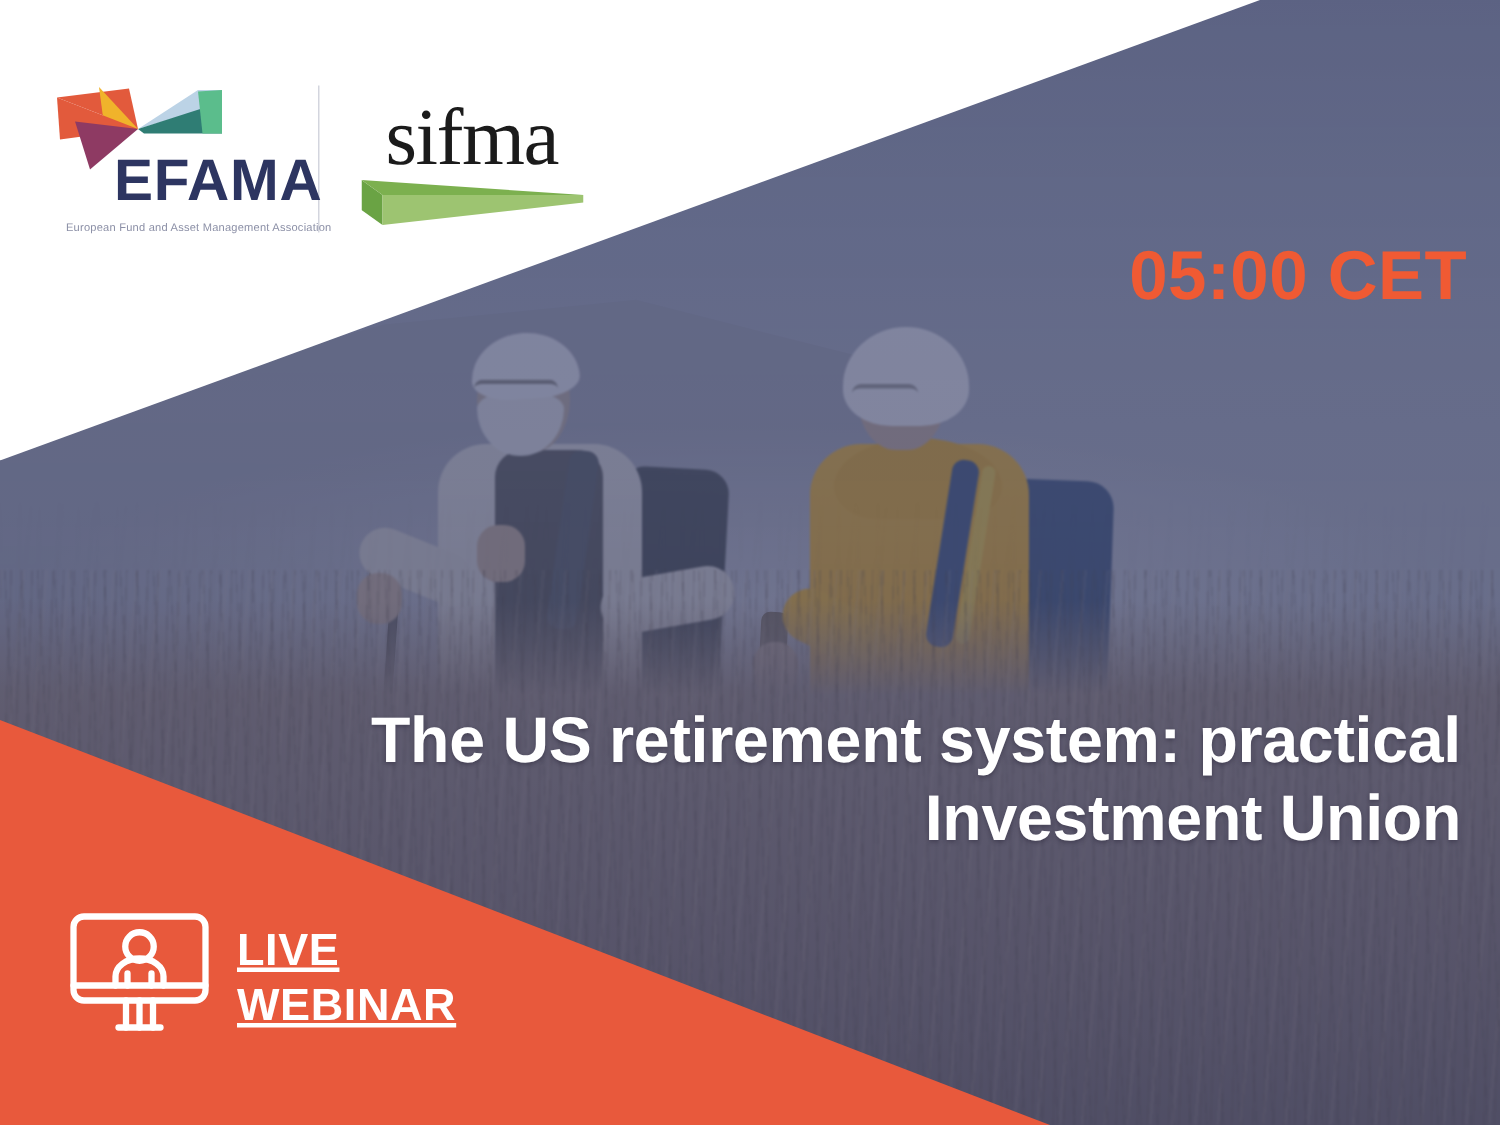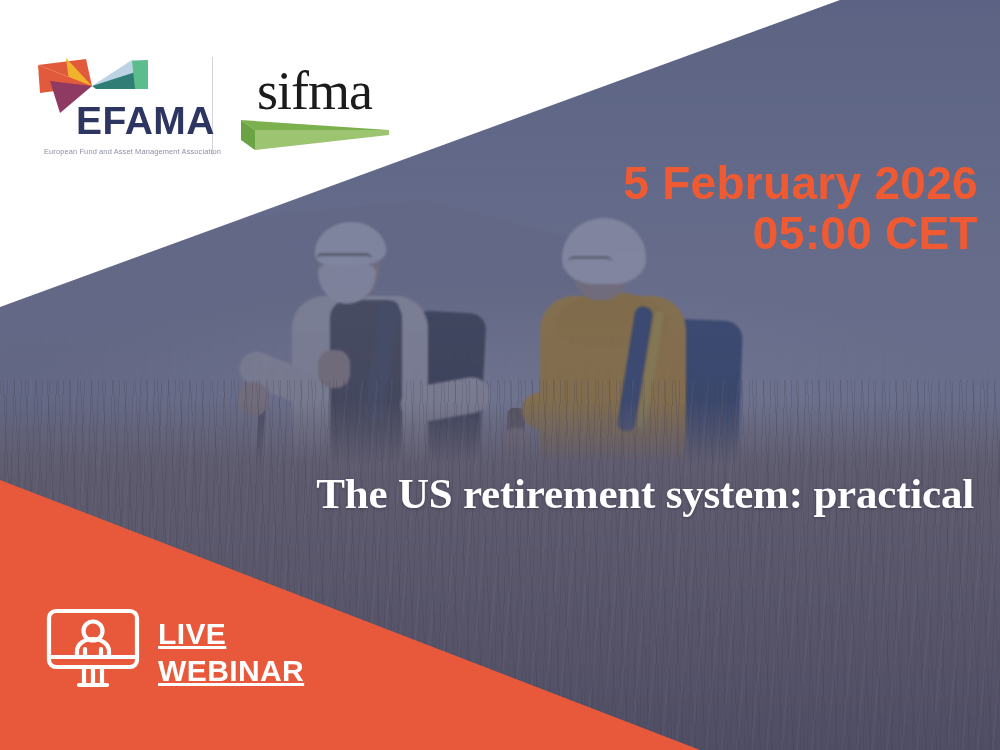--- a/index.html
+++ b/index.html
@@ -172,21 +172,21 @@
     position:absolute; right:22px; top:158px;
     text-align:right; color:#f05a33;
     font-size:46px; font-weight:bold; line-height:1.09;
     letter-spacing:.3px;
   }
 
   
   .title {
     position:absolute; right:26px; top:468px; width:820px;
     text-align:right; color:#ffffff;
-    font-family:Liberation Serif, serif;
+    font-family:Liberation Sans, sans-serif;
     font-size:43px; font-weight:bold; line-height:1.21;
     letter-spacing:-.2px;
     text-shadow:0 1px 3px rgba(40,35,55,.45);
   }
 
   
   .live { position:absolute; left:46px; top:607px; display:flex; align-items:center; }
   .live-icon { width:98px; height:92px; flex:0 0 auto; }
   .live-text {
     margin-left:14px; color:#ffffff; font-weight:bold;
@@ -286,26 +286,26 @@
           <polygon points="0,4 14,14 14,34 0,24" fill="#6aa344"></polygon>
           <polygon points="14,14 148,14 148,19 14,34" fill="#9dc471"></polygon>
           <polygon points="0,4 148,14 14,14" fill="#7cb04f"></polygon>
         </svg>
       </div>
     </div>
 
   </div>
 
   <div class="datetime">
-    <div>5 February 2026</div>
     <div>05:00 CET</div>
   </div>
 
   <div class="title">
     <div>The US retirement system: practical</div>
+    <div>Investment Union</div>
   </div>
 
   <div class="live">
     <div class="live-icon">
       <svg width="98" height="92" viewBox="0 0 98 92" xmlns="http://www.w3.org/2000/svg" fill="none" stroke="#ffffff" stroke-width="4.2" stroke-linecap="round" stroke-linejoin="round">
         <rect x="3" y="4" width="88" height="56" rx="7"></rect>
         <line x1="3" y1="50" x2="91" y2="50"></line>
         <circle cx="47" cy="24" r="9.5"></circle>
         <path d="M31 50 v-6 a16 12 0 0 1 32 0 v6"></path>
         <line x1="39" y1="50" x2="39" y2="42"></line>

